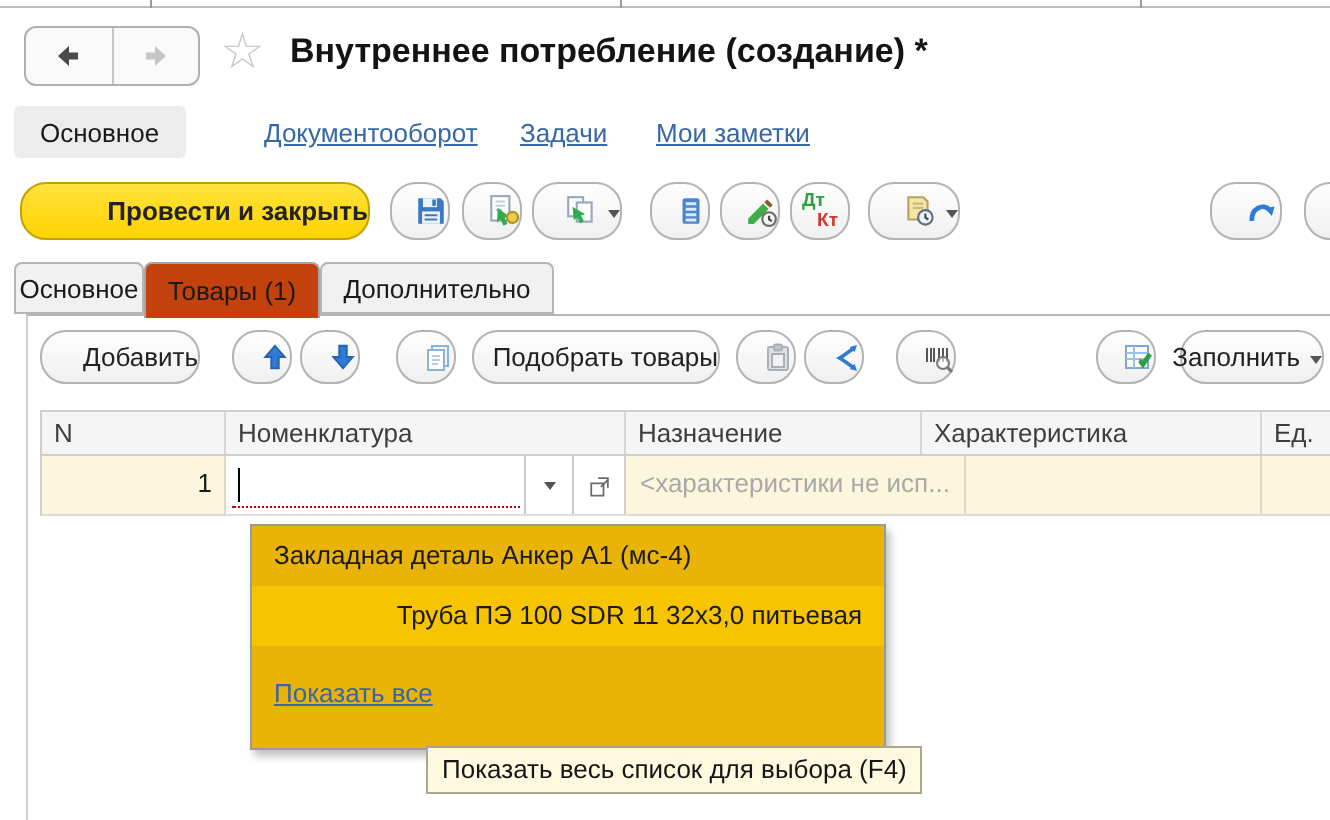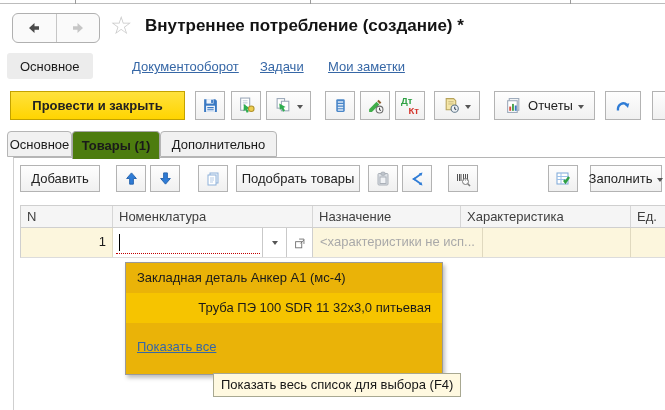--- a/index.html
+++ b/index.html
@@ -14,33 +14,33 @@
   .navbtn{flex:1;display:flex;align-items:center;justify-content:center;cursor:pointer;}
   .navbtn + .navbtn{border-left:1px solid #c6c6c6;}
   .star{position:absolute;left:110px;top:11px;font-size:25px;color:#c9c9c9;cursor:pointer;}
   .title{position:absolute;left:145px;top:16px;font-size:17px;font-weight:600;color:#141414;white-space:nowrap;}
   
   .navpill{position:absolute;left:7px;top:53px;height:26px;padding:0 13px;background:#ececec;border-radius:3px;
            display:flex;align-items:center;color:#1a1a1a;cursor:pointer;}
   .navlink{position:absolute;top:59px;color:#3667a6;text-decoration:underline;cursor:pointer;white-space:nowrap;margin-left:29px;}
   
   .btn{position:absolute;box-sizing:border-box;background:linear-gradient(#fefefe,#f0f0f0);
-       border:1px solid #b3b3b3;border-radius:0;display:flex;align-items:center;justify-content:center;
+       border:1px solid #b3b3b3;border-radius:13px;display:flex;align-items:center;justify-content:flex-end;
        color:#222;cursor:pointer;}
   .mt{top:91px;height:29px;}
   .ybtn{background:linear-gradient(#ffe23d,#ffd400);border-color:#c3a200;font-weight:bold;}
   .car{width:0;height:0;border:3.5px solid transparent;border-top:4.5px solid #555;margin-left:5px;margin-top:5px;}
   .dtkt{position:relative;width:100%;height:100%;}
   .dtkt .dt{position:absolute;left:5px;top:3px;color:#2ea043;font-size:9.5px;font-weight:bold;}
   .dtkt .kt{position:absolute;right:5px;bottom:3px;color:#d4352c;font-size:9.5px;font-weight:bold;}
   
   .ptab{position:absolute;top:131px;height:26px;background:#f1f1f1;border:1px solid #b5b5b5;
         border-radius:4px 4px 0 0;display:flex;align-items:center;justify-content:center;
         box-sizing:border-box;cursor:pointer;}
-  .ptab.active{background:#4d7c0f;height:28px;z-index:6;border-color:#a6a6a6;border-bottom:0;font-weight:bold;}
+  .ptab.active{background:#c2410c;height:28px;z-index:6;border-color:#a6a6a6;border-bottom:0;}
   .panel{position:absolute;left:13px;top:157px;width:652px;height:253px;background:#fff;
          border-top:1px solid #b5b5b5;border-left:1px solid #cfcfcf;box-sizing:border-box;}
   .tb{top:165px;height:27px;z-index:7;}
   
   .thead{position:absolute;left:20px;top:205px;width:690px;height:23px;display:flex;
          border:1px solid #cfcfcf;box-sizing:border-box;background:#f5f5f5;z-index:7;}
   .th{box-sizing:border-box;border-right:1px solid #d6d6d6;padding:3px 6px;color:#3e3e3e;
       white-space:nowrap;overflow:hidden;}
   .trow{position:absolute;left:20px;top:228px;width:690px;height:30px;display:flex;
         border-left:1px solid #cfcfcf;border-bottom:1px solid #dcdcdc;box-sizing:border-box;z-index:7;}
@@ -171,33 +171,20 @@
       <svg width="17" height="17" viewBox="0 0 16 16">
           <path fill="#f5e6a8" stroke="#b7a35a" d="M3 1.5h7l2 2V12H3z"></path>
           <path stroke="#c8b97e" d="M5 4.5h5M5 6.5h5"></path>
           <circle cx="11" cy="11" r="3.4" fill="#eef2f6" stroke="#5a7184"></circle>
           <path d="M11 9.2v1.9l1.4.9" stroke="#3a4a58" fill="none"></path>
         </svg>
     </span>
     <span class="car"></span>
   </div>
 
-  <div class="btn mt" style="left:494px;width:101px">
-    <span style="margin-right:6px">
-      <svg width="17" height="17" viewBox="0 0 16 16">
-          <rect x="4" y="1.5" width="9" height="11" fill="#fff" stroke="#9aa7b8"></rect>
-          <rect x="2.5" y="3.5" width="9" height="11" fill="#fff" stroke="#9aa7b8"></rect>
-          <rect x="4" y="9" width="1.8" height="4" fill="#d94f3d"></rect>
-          <rect x="6.6" y="6.5" width="1.8" height="6.5" fill="#47a34d"></rect>
-          <rect x="9.2" y="8" width="1.8" height="5" fill="#3a79c3"></rect>
-        </svg>
-    </span>
-    <span>Отчеты</span>
-    <span class="car"></span>
-  </div>
 
   <div class="btn mt" style="left:605px;width:36px">
     <span>
       <svg width="18" height="18" viewBox="0 0 16 16">
           <path d="M3.5 12C3 6.5 8.5 3.8 11.5 7.2" fill="none" stroke="#2f7cd6" stroke-width="2.1"></path>
           <path fill="#2f7cd6" d="M13.6 5.5l-4.2.9 3 3.4z"></path>
         </svg>
     </span>
   </div>
 

